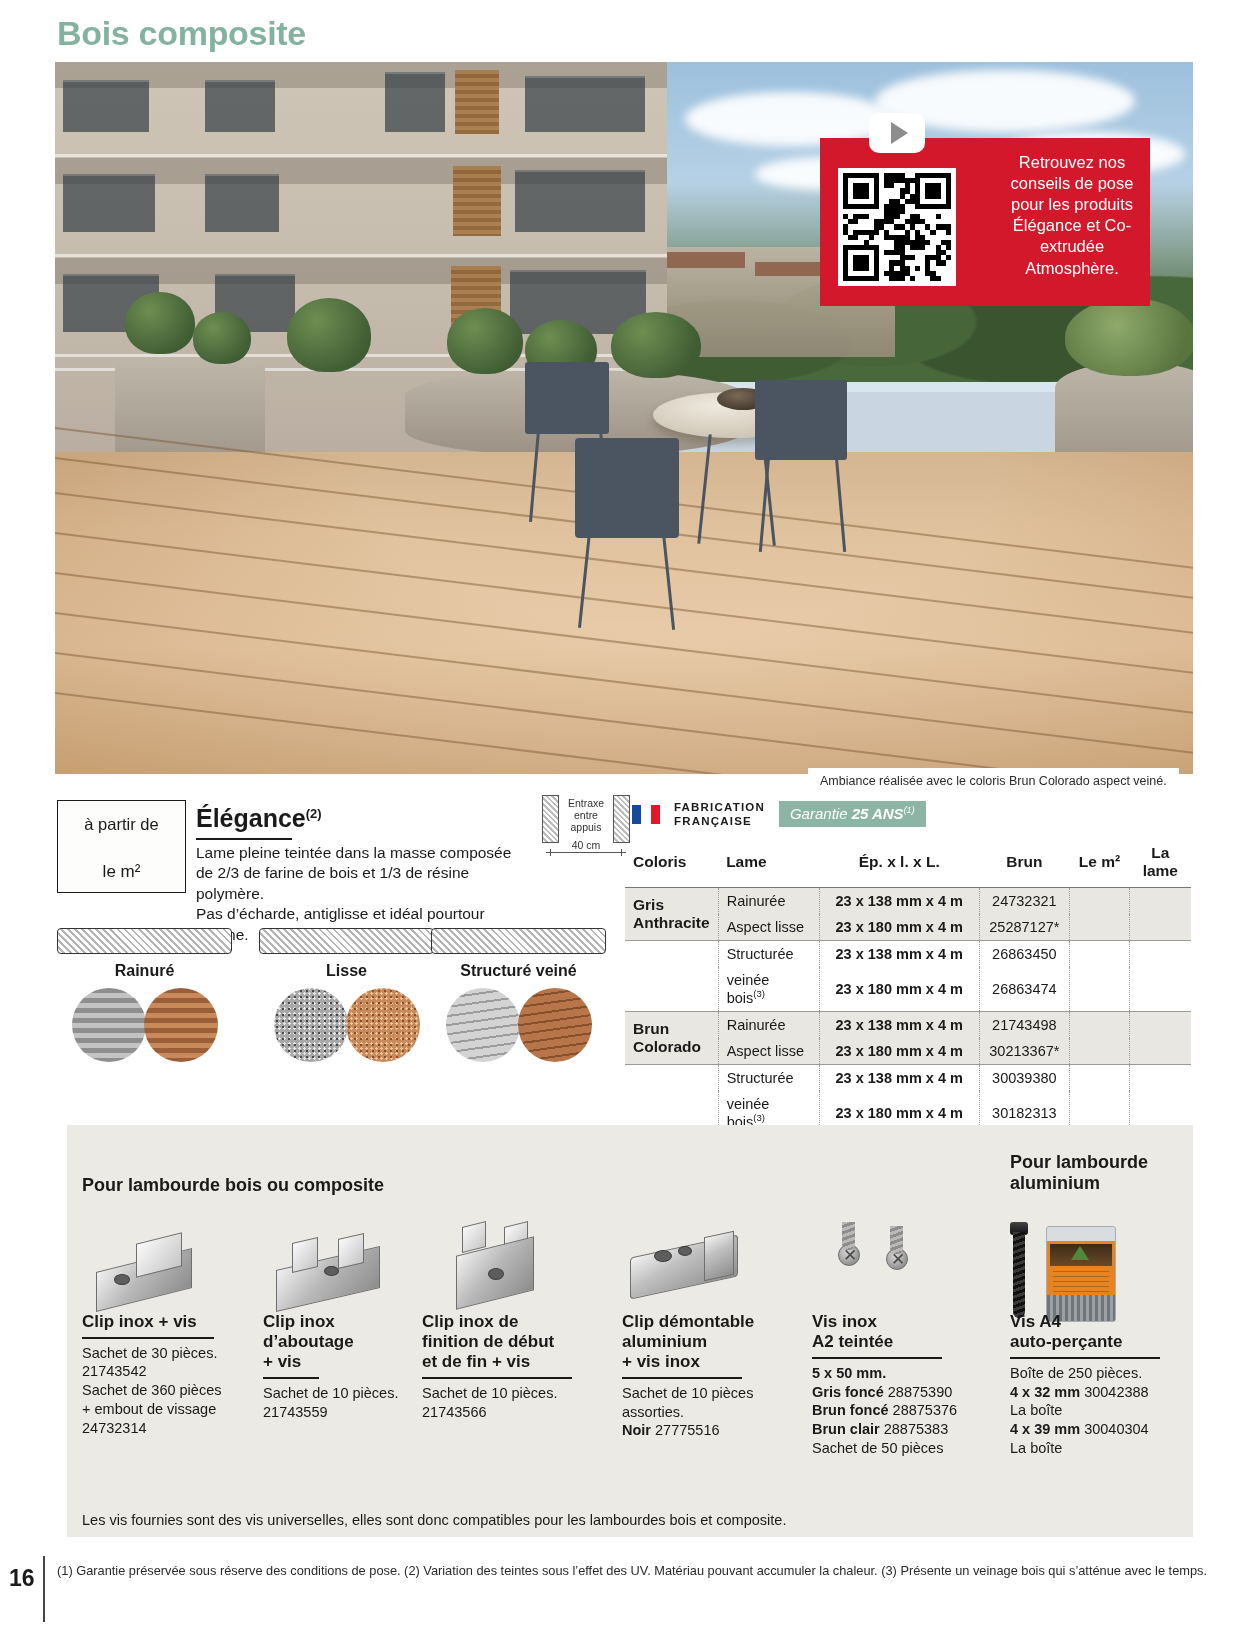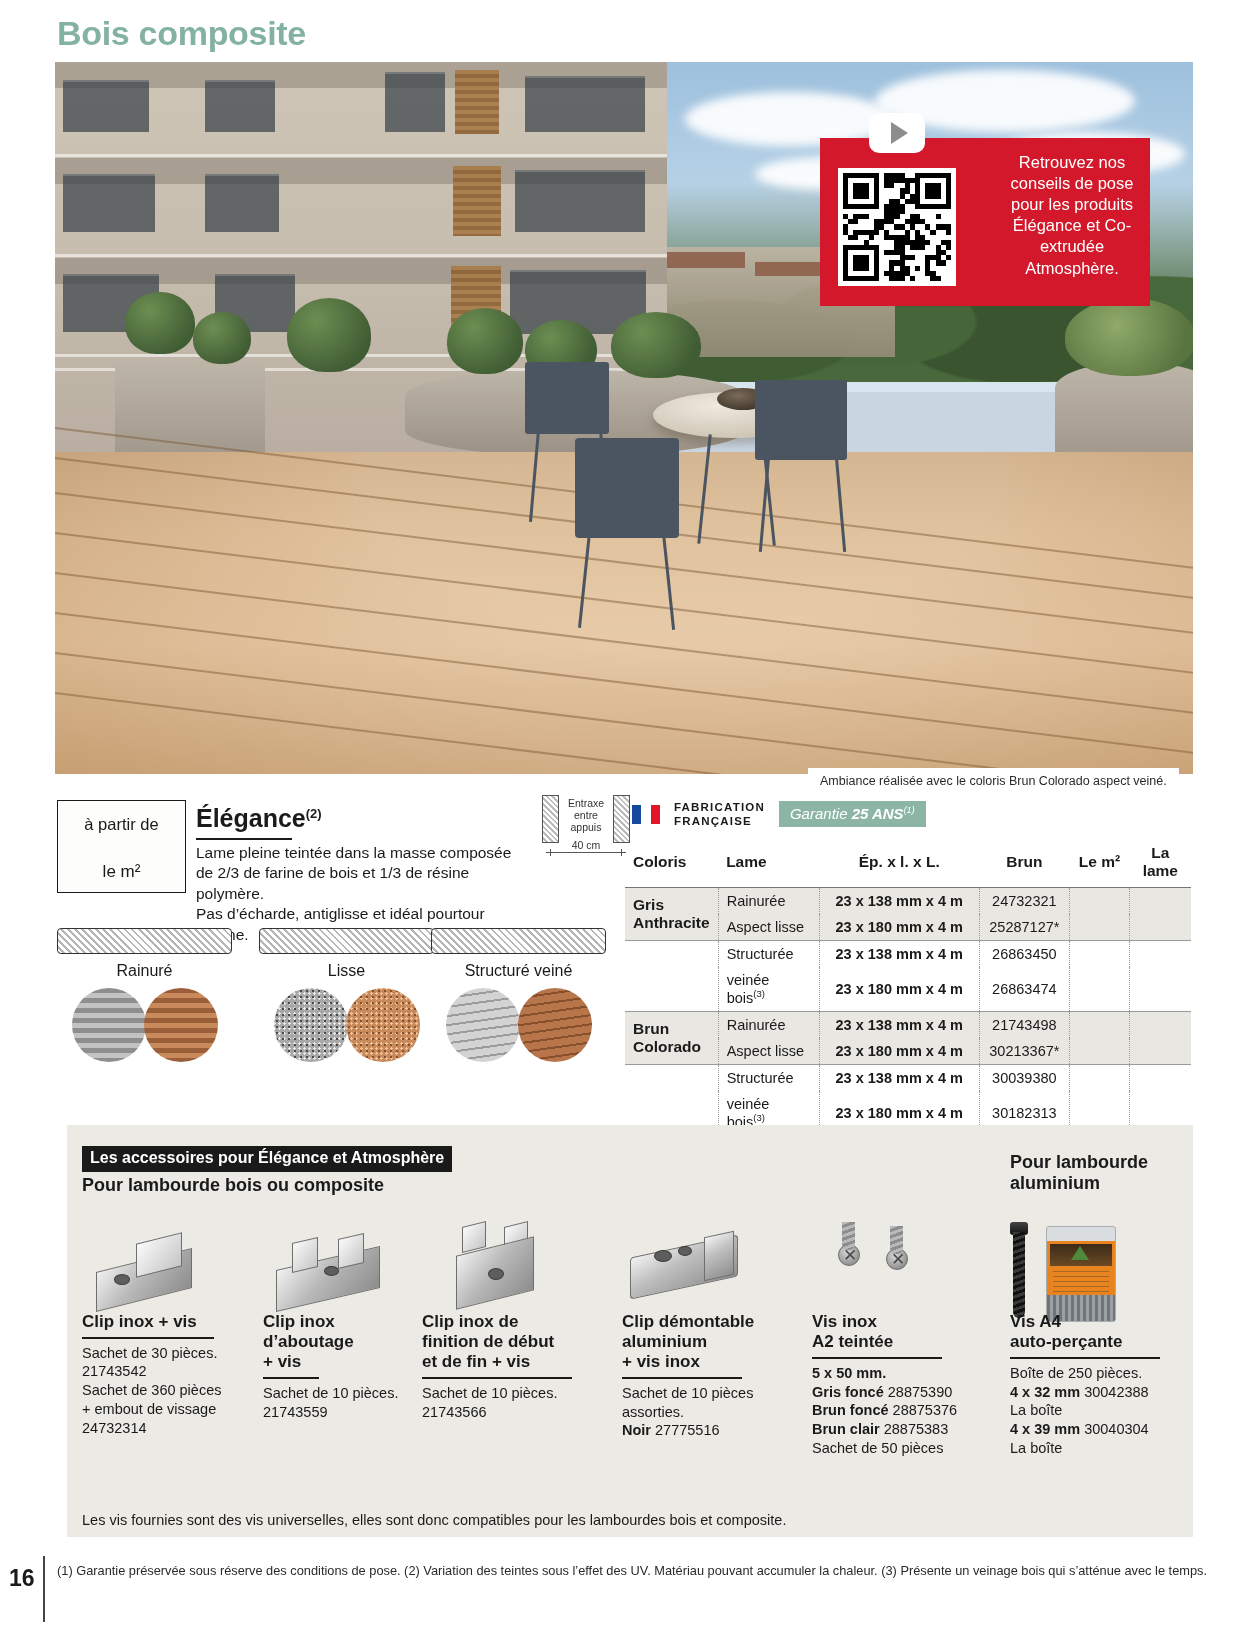--- a/index.html
+++ b/index.html
@@ -199,21 +199,21 @@
   
   .profiles { position: absolute; left: 57px; top: 928px; width: 560px; }
   .prof { position: absolute; width: 175px; }
   .prof-shape {
     width: 175px; height: 26px;
     border: 1.2px solid #333;
     border-radius: 4px;
     background: repeating-linear-gradient(45deg,#fff 0 3px,#b5b5b5 3px 5px);
   }
   .prof-label {
-    margin-top: 8px; text-align: center; font-size: 16px; font-weight: normal;
+    margin-top: 8px; text-align: center; font-size: 16px; font-weight: bold;
   }
   .swatch-pair {
     margin-top: 8px; width: 175px; height: 74px;
     position: relative; display: flex; justify-content: center;
   }
   .sw {
     width: 74px; height: 74px; border-radius: 50%;
   }
   .sw.left { margin-right: -2px; }
   .sw-grey-groove {
@@ -1066,21 +1066,20 @@
         <td><span>veinée bois</span><span class="sup3">(3)</span></td>
         <td class="c dim">23 x 180 mm x 4 m</td>
         <td class="c">30182313</td>
         <td class="c"></td>
         <td class="c"></td>
       </tr>
     </tbody>
   </table>
 
   <div class="acc-panel"></div>
-  <div class="acc-tag">Les accessoires pour Élégance et Atmosphère</div>
   <div class="acc-sub">Pour lambourde bois ou composite</div>
   <div class="acc-right-title" style="white-space:pre-line;">Pour lambourde aluminium</div>
 
   <div class="clip-img" style="left:96px;top:1232px;width:110px;height:78px;">
     <div class="clip-base" style="left:0;top:28px;width:96px;height:40px;transform:skewY(-14deg);"></div>
     <div class="clip-top" style="left:40px;top:6px;width:46px;height:34px;transform:skewY(-14deg);"></div>
     <div class="clip-hole" style="left:18px;top:42px;width:16px;height:11px;"></div>
   </div>
 
   <div class="clip-img" style="left:276px;top:1232px;width:110px;height:78px;">

